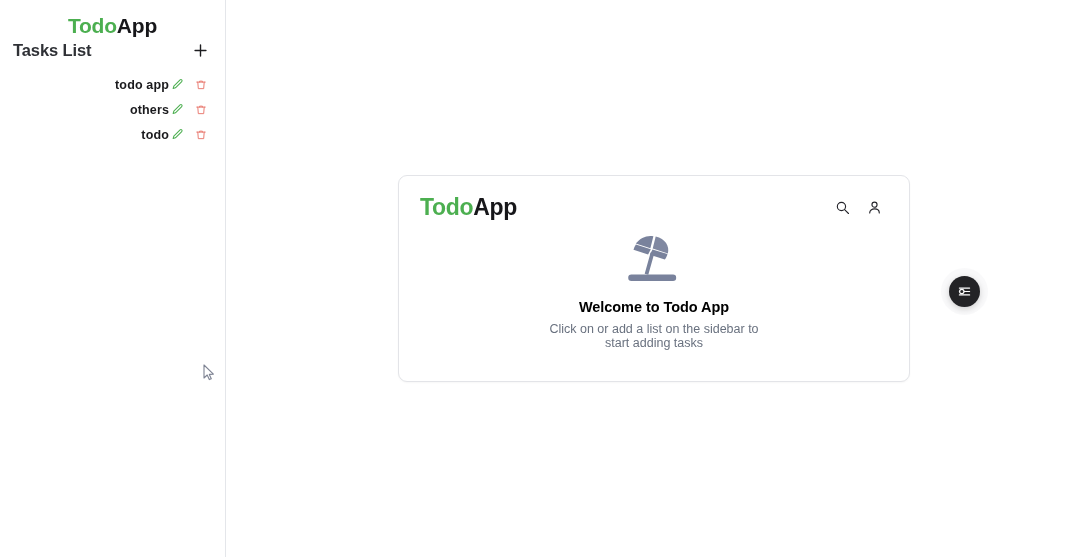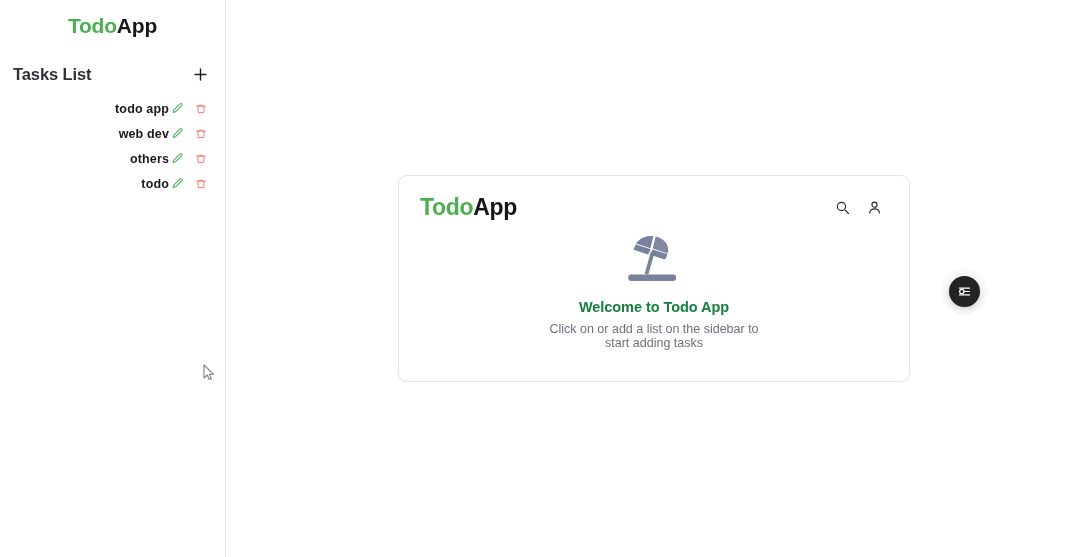--- a/index.html
+++ b/index.html
@@ -44,21 +44,20 @@
     user-select: none;
   }
   .logo-accent { color: #4caf50; }
   .logo-dark   { color: #17171a; }
 
   .tasks-head {
     display: flex;
     align-items: center;
     justify-content: space-between;
     padding: 0 14px 0 13px;
-    margin-top: 24px;
     height: 24px;
     text-align: right;
   }
 
   .tasks-title {
     font-size: 16.5px;
     font-weight: 700;
     color: #2f3136;
     letter-spacing: -0.1px;
   }
@@ -177,21 +176,21 @@
 
   .umbrella-wrap {
     color: #79829c;
     line-height: 0;
     margin-bottom: 9px;
   }
 
   .empty-title {
     font-size: 14.5px;
     font-weight: 700;
-    color: #15803d;
+    color: #000000;
     letter-spacing: -0.05px;
     margin-bottom: 7px;
   }
 
   .empty-sub {
     font-size: 12.5px;
     color: #69717f;
     text-align: center;
     line-height: 1.15;
     max-width: 230px;
@@ -258,35 +257,20 @@
             </svg>
           </button>
           <button class="icon-btn icon-delete">
             <svg width="12" height="12" viewBox="0 0 24 24" fill="none">
               <path d="M3.5 6.2h17M9.2 6.2V4.3h5.6v1.9M5.6 6.2l1 13.1h10.8l1-13.1" stroke="currentColor" stroke-width="1.9" stroke-linejoin="round" stroke-linecap="round"></path>
             </svg>
           </button>
         </span>
       </li>
 
-      <li class="task-list-item">
-        <span class="task-list-item-label">web dev</span>
-        <span class="task-item-actions">
-          <button class="icon-btn icon-edit">
-            <svg width="13" height="13" viewBox="0 0 24 24" fill="none">
-              <path d="M16.8 3.6a2.1 2.1 0 1 1 3 3L8.2 18.2 4 19.4l1.2-4.2L16.8 3.6z" stroke="currentColor" stroke-width="1.9" stroke-linejoin="round" stroke-linecap="round"></path>
-            </svg>
-          </button>
-          <button class="icon-btn icon-delete">
-            <svg width="12" height="12" viewBox="0 0 24 24" fill="none">
-              <path d="M3.5 6.2h17M9.2 6.2V4.3h5.6v1.9M5.6 6.2l1 13.1h10.8l1-13.1" stroke="currentColor" stroke-width="1.9" stroke-linejoin="round" stroke-linecap="round"></path>
-            </svg>
-          </button>
-        </span>
-      </li>
 
       <li class="task-list-item">
         <span class="task-list-item-label">others</span>
         <span class="task-item-actions">
           <button class="icon-btn icon-edit">
             <svg width="13" height="13" viewBox="0 0 24 24" fill="none">
               <path d="M16.8 3.6a2.1 2.1 0 1 1 3 3L8.2 18.2 4 19.4l1.2-4.2L16.8 3.6z" stroke="currentColor" stroke-width="1.9" stroke-linejoin="round" stroke-linecap="round"></path>
             </svg>
           </button>
           <button class="icon-btn icon-delete">

